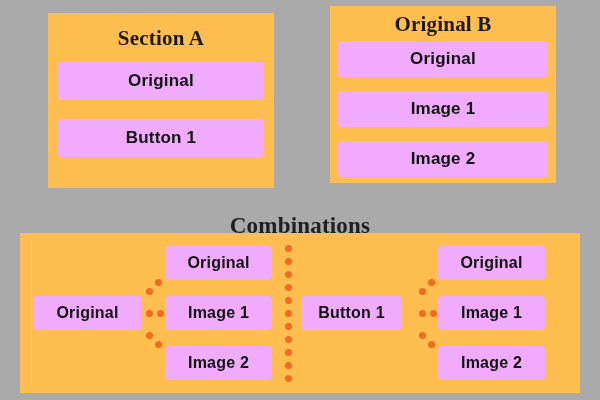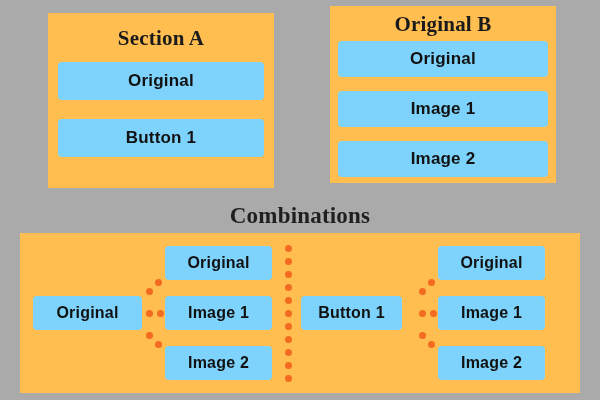--- a/index.html
+++ b/index.html
@@ -42,34 +42,34 @@
     color: #1a1a1a;
     letter-spacing: 0.2px;
     white-space: nowrap;
   }
   #title-section-a { top: 13px; }
   #title-section-b { top: 6px; }
 
   #title-combinations {
     position: absolute;
     left: 0;
-    top: 203px;
+    top: 213px;
     width: 600px;
     text-align: center;
     font-family: "Liberation Serif", serif;
     font-size: 23px;
     font-weight: 700;
     color: #1f1f1f;
     letter-spacing: 0.2px;
   }
 
   
   .btn {
     position: absolute;
-    background: #7dd3fc;
+    background: #f0abfc;
     border-radius: 4px;
     color: #111111;
     font-family: "Liberation Sans", sans-serif;
     font-weight: 700;
     font-size: 16px;
     display: flex;
     align-items: center;
     justify-content: center;
     box-sizing: border-box;
     letter-spacing: 0.2px;

